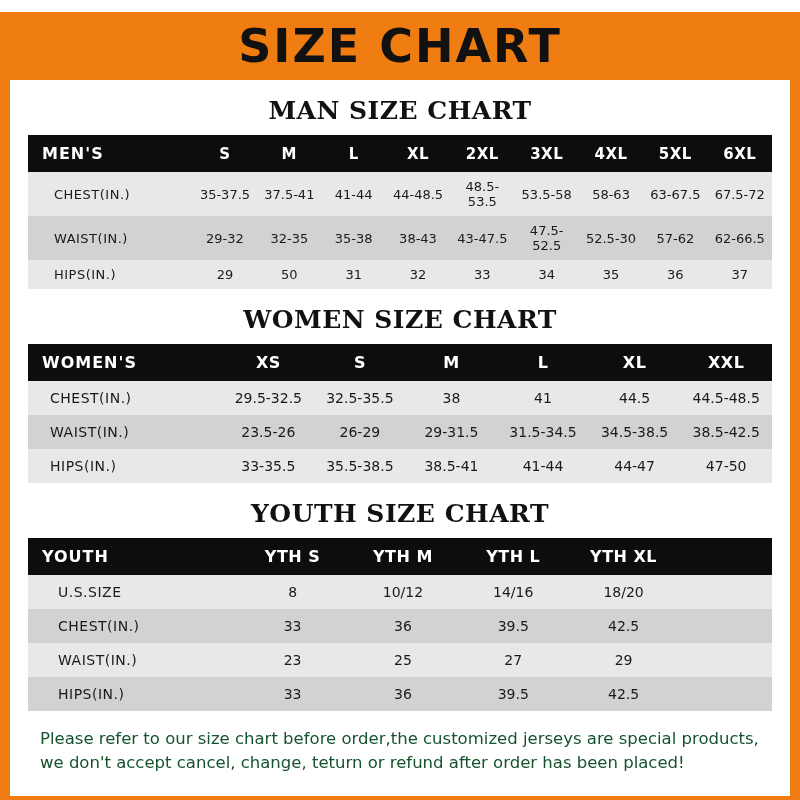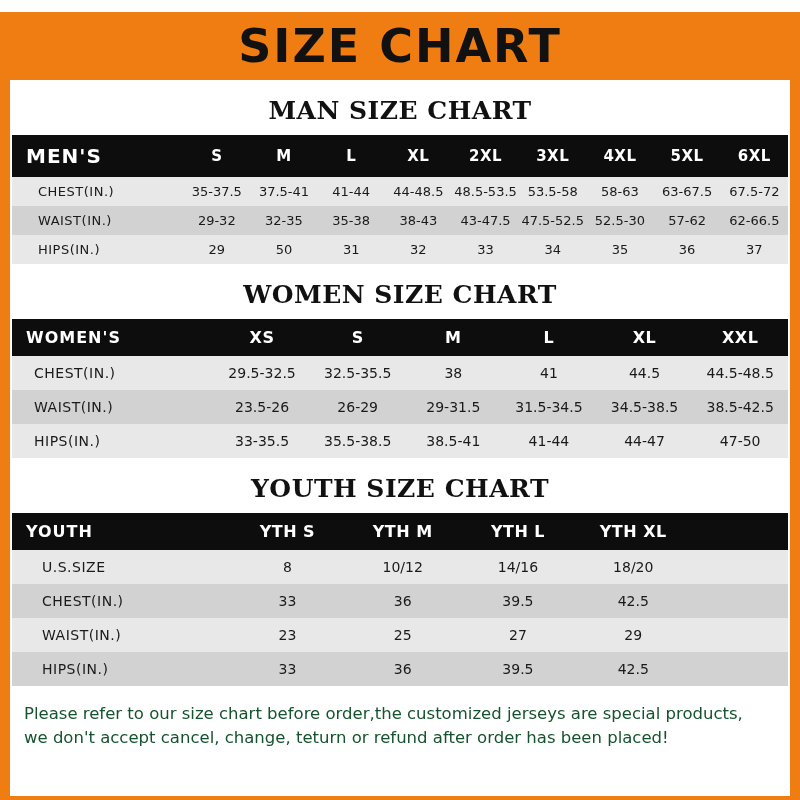--- a/index.html
+++ b/index.html
@@ -32,21 +32,21 @@
   }
   .banner-title {
     font-family: "DejaVu Sans", sans-serif;
     font-weight: bold;
     font-size: 46px;
     letter-spacing: 2px;
     color: #111111;
     line-height: 1;
   }
   .content {
-    padding: 0 2px;
+    padding: 0 18px;
   }
   .section-title {
     text-align: center;
     font-family: "DejaVu Serif", serif;
     font-weight: bold;
     font-size: 25px;
     letter-spacing: 0.5px;
     color: #111111;
     margin: 16px 0 10px 0;
   }
@@ -61,21 +61,21 @@
     font-family: "DejaVu Sans", sans-serif;
     font-weight: bold;
     font-size: 15px;
     padding: 9px 2px;
     text-align: center;
     letter-spacing: 0.5px;
   }
   table.chart thead th.rowhead {
     text-align: left;
     padding-left: 14px;
-    font-size: 20px;
+    font-size: 16px;
     letter-spacing: 1px;
   }
   table.chart tbody td {
     font-family: "DejaVu Sans", sans-serif;
     font-size: 13px;
     color: #1a1a1a;
     padding: 7px 2px;
     text-align: center;
   }
   table.chart tbody td.rowhead {

